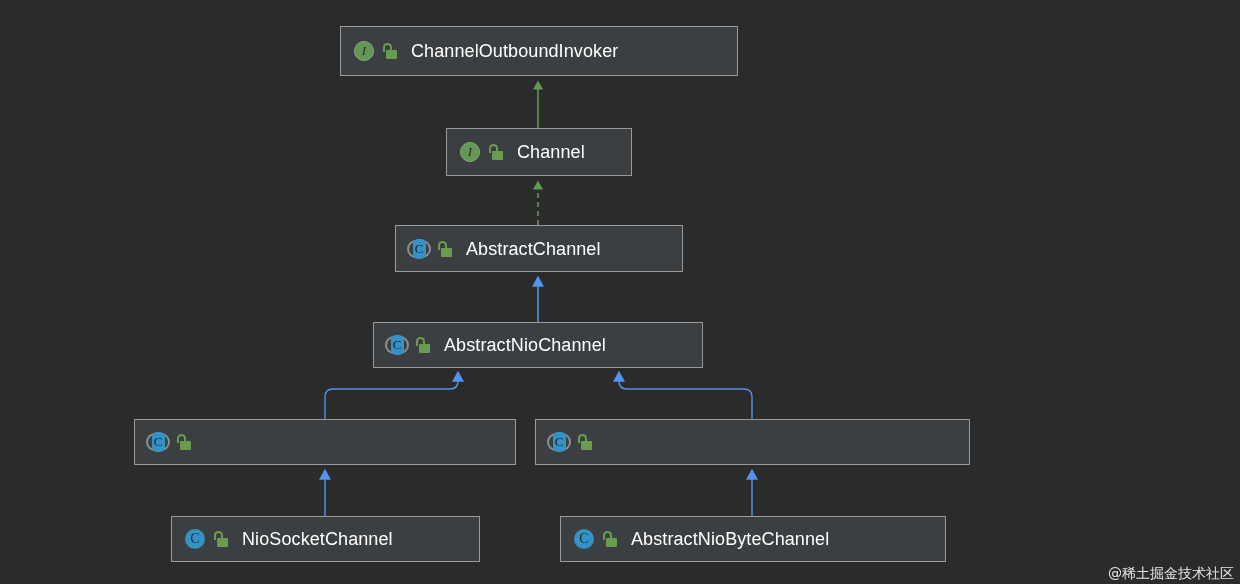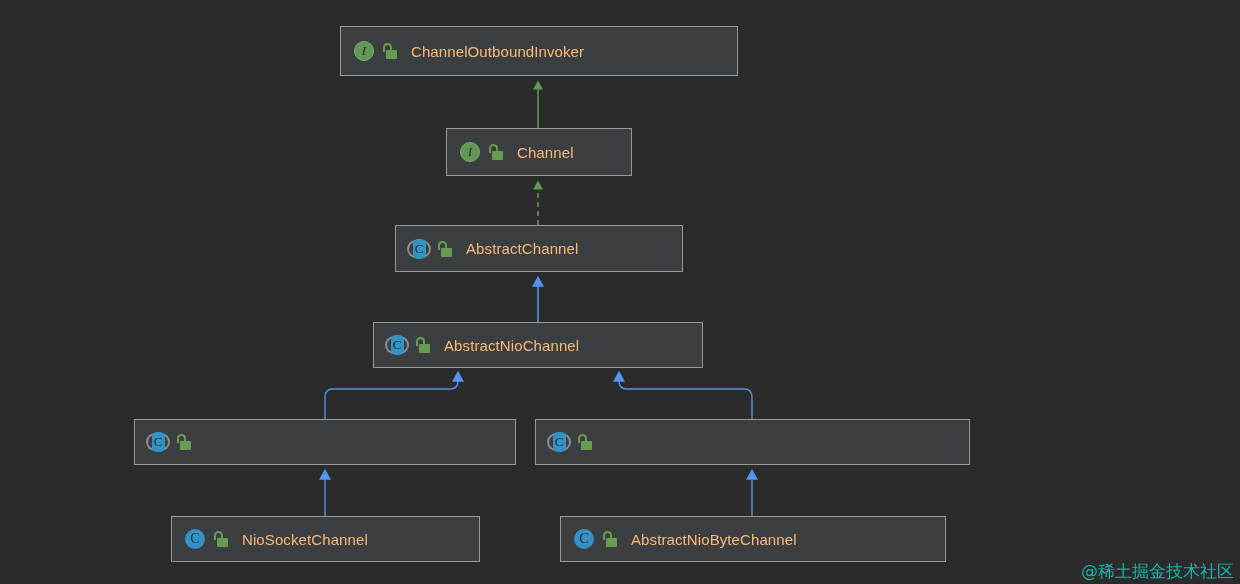--- a/index.html
+++ b/index.html
@@ -27,22 +27,22 @@
     box-sizing: border-box;
     display: flex;
     align-items: center;
     background: #3c3f41;
     border: 1px solid #9a9a9a;
     height: 44px;
     padding: 0 14px 0 11px;
     white-space: nowrap;
   }
   .node-label {
-    font-size: 15px;
-    color: #fdba74;
+    font-size: 18px;
+    color: #ffffff;
     letter-spacing: 0.1px;
     line-height: 1;
     margin-left: 13px;
   }
 
   
   .kind-icon {
     position: relative;
     width: 24px;
     height: 24px;
@@ -156,22 +156,22 @@
     border-bottom: none;
     border-radius: 5px 5px 0 0;
     box-sizing: border-box;
   }
 
   
   #watermark {
     position: absolute;
     right: 6px;
     bottom: 4px;
-    font-size: 17px;
-    color: #14b8a6;
+    font-size: 14px;
+    color: #e5e5e5;
     font-family: "DejaVu Sans", sans-serif;
     line-height: 1;
     user-select: none;
   }
 </style>
 </head>
 <body>
 
 <div id="canvas">
 

